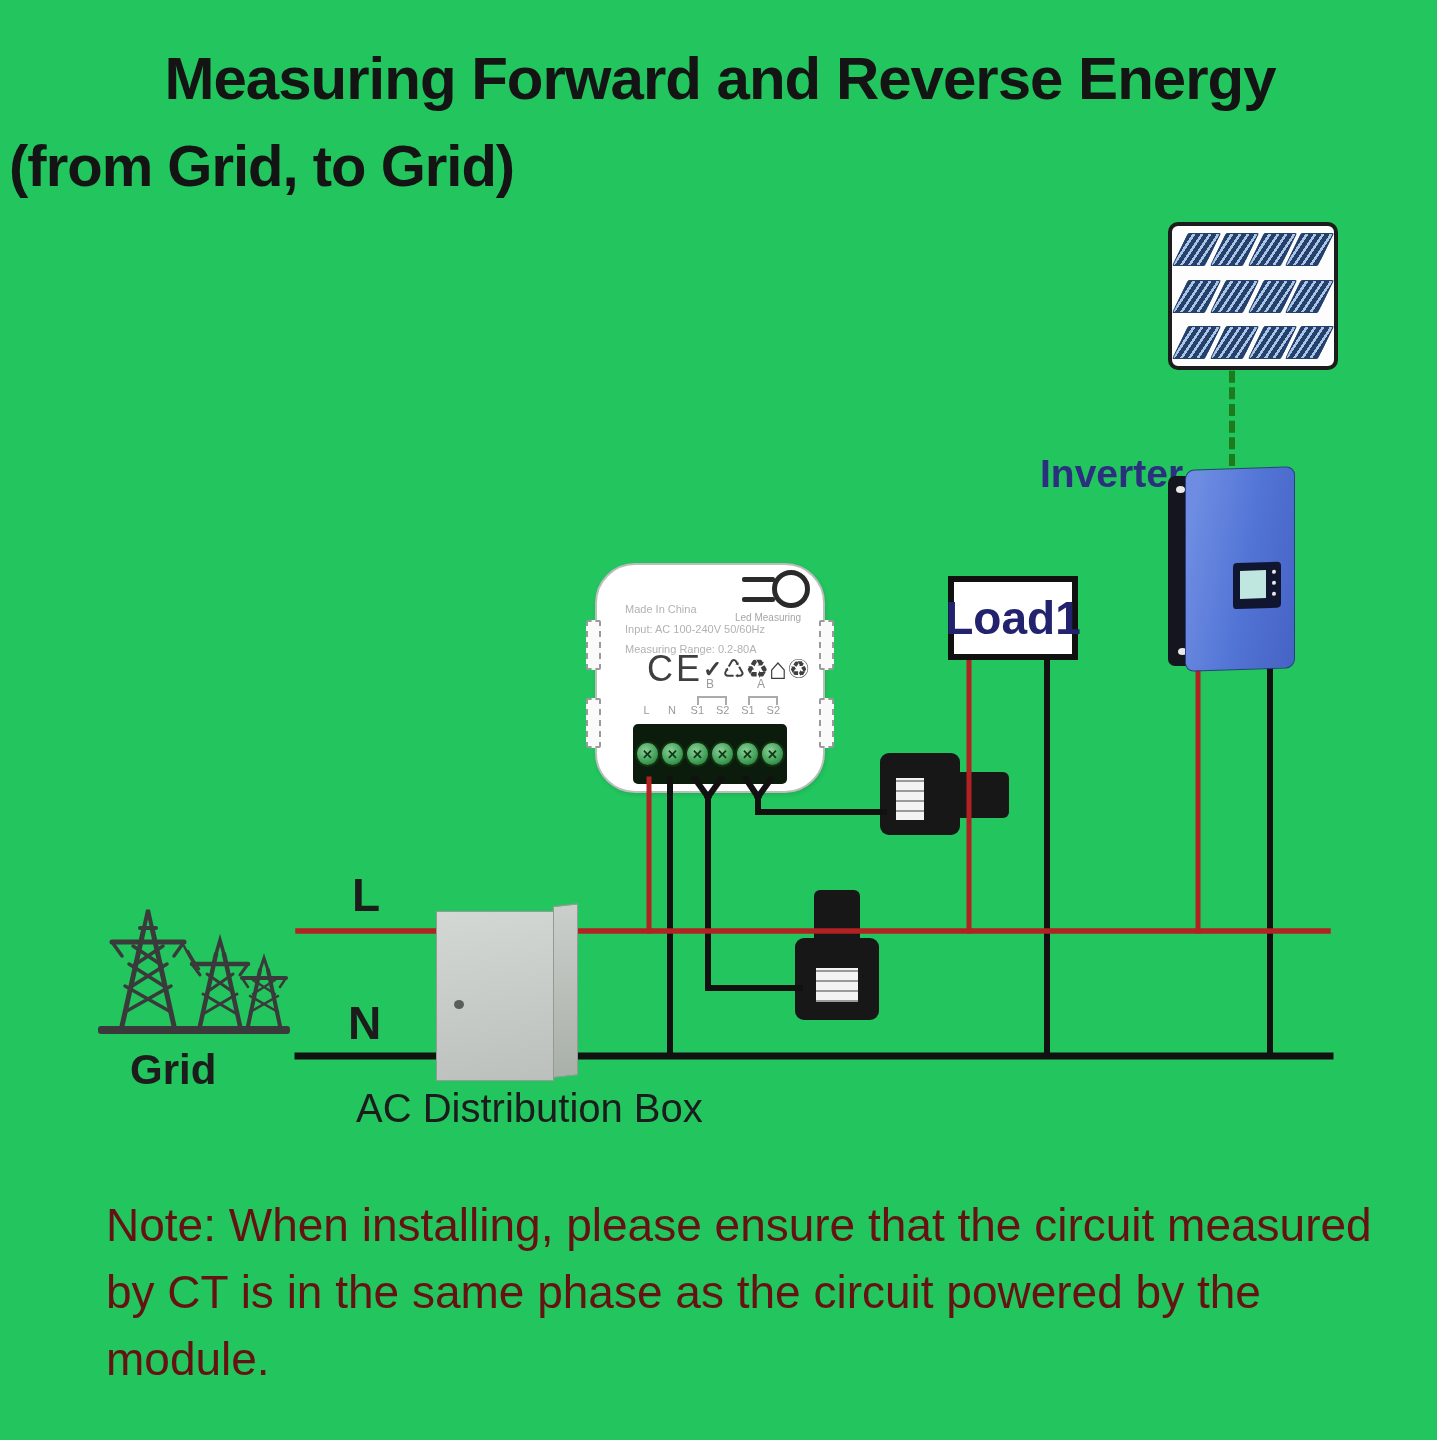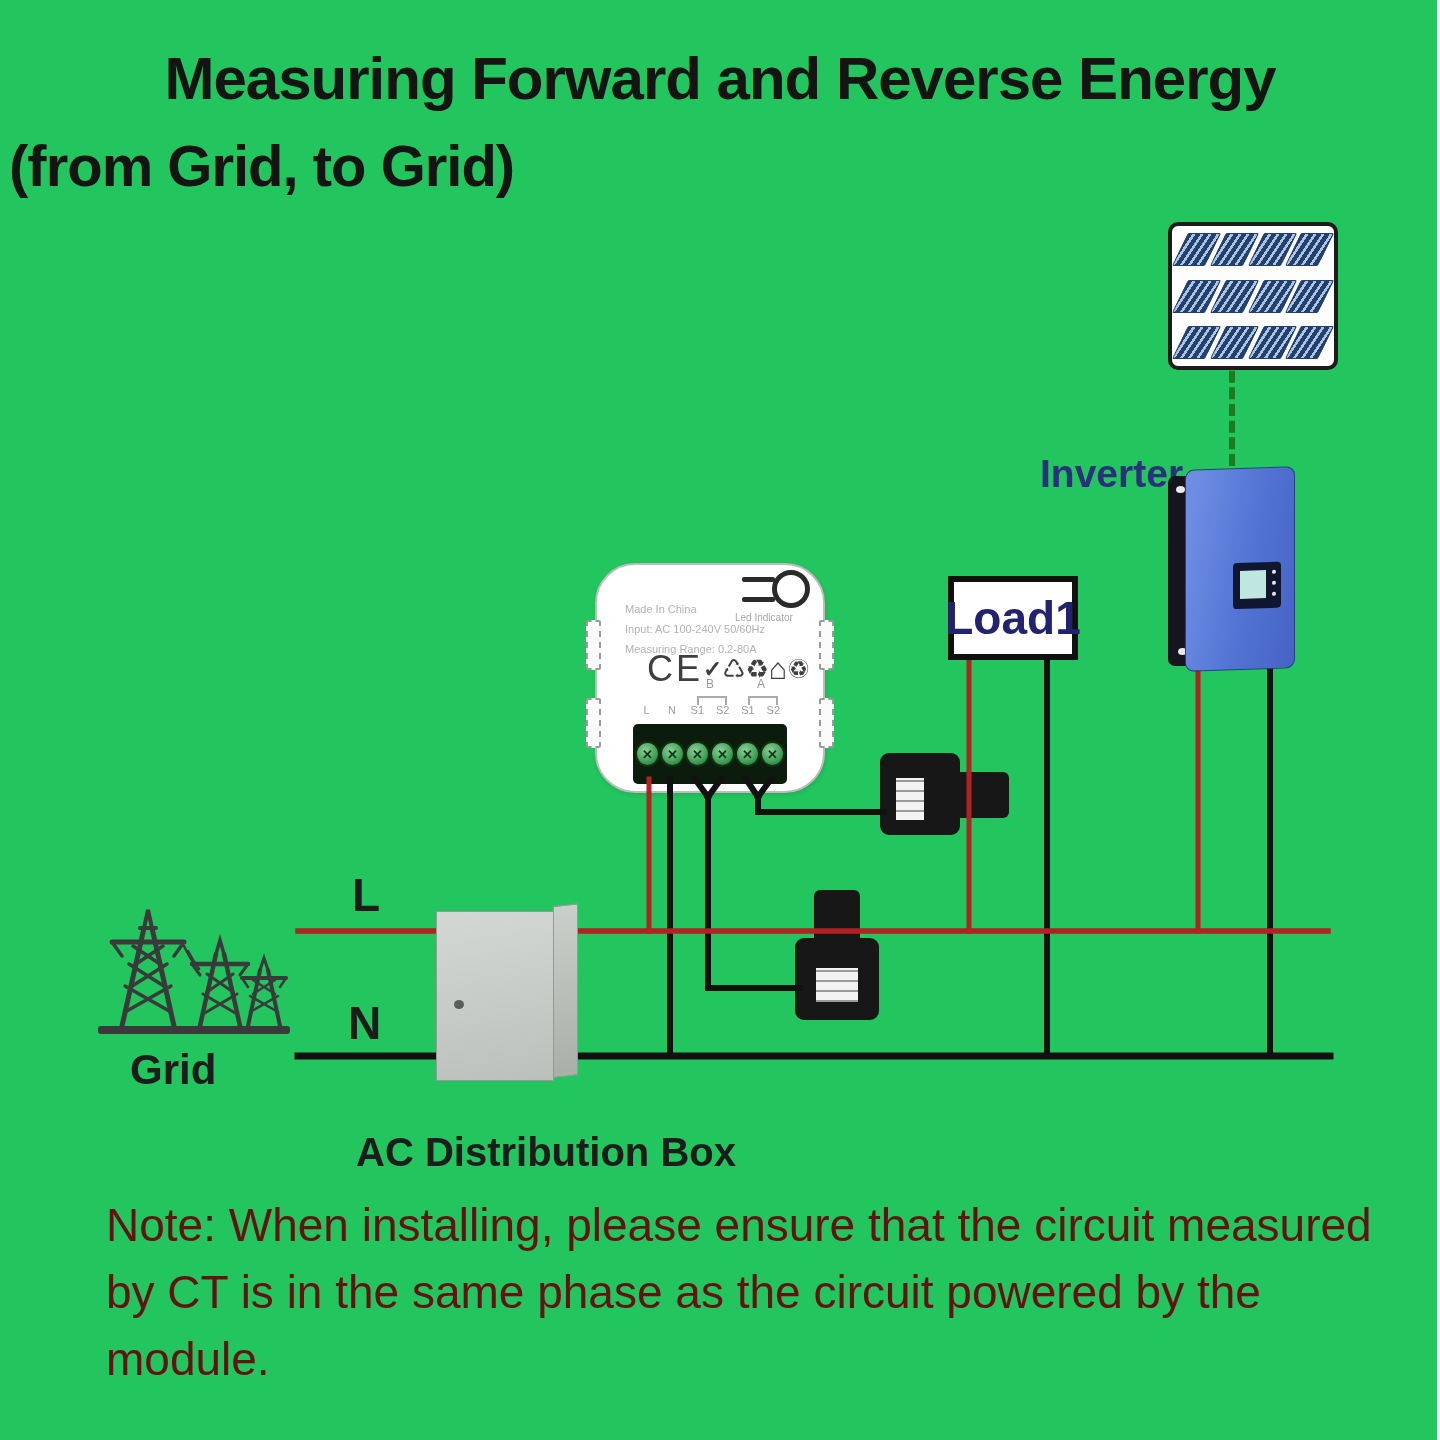--- a/index.html
+++ b/index.html
@@ -65,21 +65,21 @@
             background-clip:content-box;padding:6px 8px;box-sizing:border-box;}
 
   
   .towers{left:88px;top:898px;}
   .grid-label{left:130px;top:1046px;font-size:42px;font-weight:bold;color:#1c1c1c;}
   .ac-box{left:436px;top:906px;width:142px;height:178px;}
   .ac-front{position:absolute;left:0;top:5px;width:116px;height:168px;background:linear-gradient(170deg,#d4d8d4,#bcc0bc);border:1px solid #969a96;}
   .ac-side{position:absolute;left:117px;top:0;width:23px;height:170px;background:linear-gradient(#cbcfcb,#a9afa9);
            transform:skewY(-6deg);transform-origin:top left;border:1px solid #969a96;}
   .ac-knob{position:absolute;left:17px;top:88px;width:10px;height:9px;background:#5a5e5a;border-radius:50%;}
-  .ac-label{left:356px;top:1086px;font-size:40px;font-weight:bold;color:#1c1c1c;margin-top:44px;}
+  .ac-label{left:356px;top:1086px;font-size:40px;font-weight:normal;color:#1c1c1c;}
 
   
   .l-label{left:352px;top:868px;font-size:46px;font-weight:bold;color:#1c1c1c;}
   .n-label{left:348px;top:996px;font-size:46px;font-weight:bold;color:#1c1c1c;}
 
   
   .note{left:106px;top:1192px;width:1280px;font-size:46px;line-height:67px;color:#651212;}
 
   
   .z1{z-index:1;} .z2{z-index:2;} .z3{z-index:3;} .z4{z-index:4;}
@@ -188,21 +188,21 @@
 
   <div class="abs module z2">
     <div class="mtab" style="left:-11px;top:55px;"></div>
     <div class="mtab" style="left:-11px;top:133px;"></div>
     <div class="mtab" style="right:-11px;top:55px;"></div>
     <div class="mtab" style="right:-11px;top:133px;"></div>
 
     <div class="led-line" style="left:145px;top:12px;"></div>
     <div class="led-line" style="left:145px;top:32px;"></div>
     <div class="led-circle"></div>
-    <div class="led-text">Led Indicator</div>
+    <div class="led-text">Led Measuring</div>
 
     <div class="mod-text">
       <div>Made In China</div>
       <div>Input: AC 100-240V 50/60Hz</div>
       <div>Measuring Range: 0.2-80A</div>
     </div>
 
     <div class="cert-row">
       <span class="cert-ce">CE</span>
       <span class="cert-check">✓</span>

